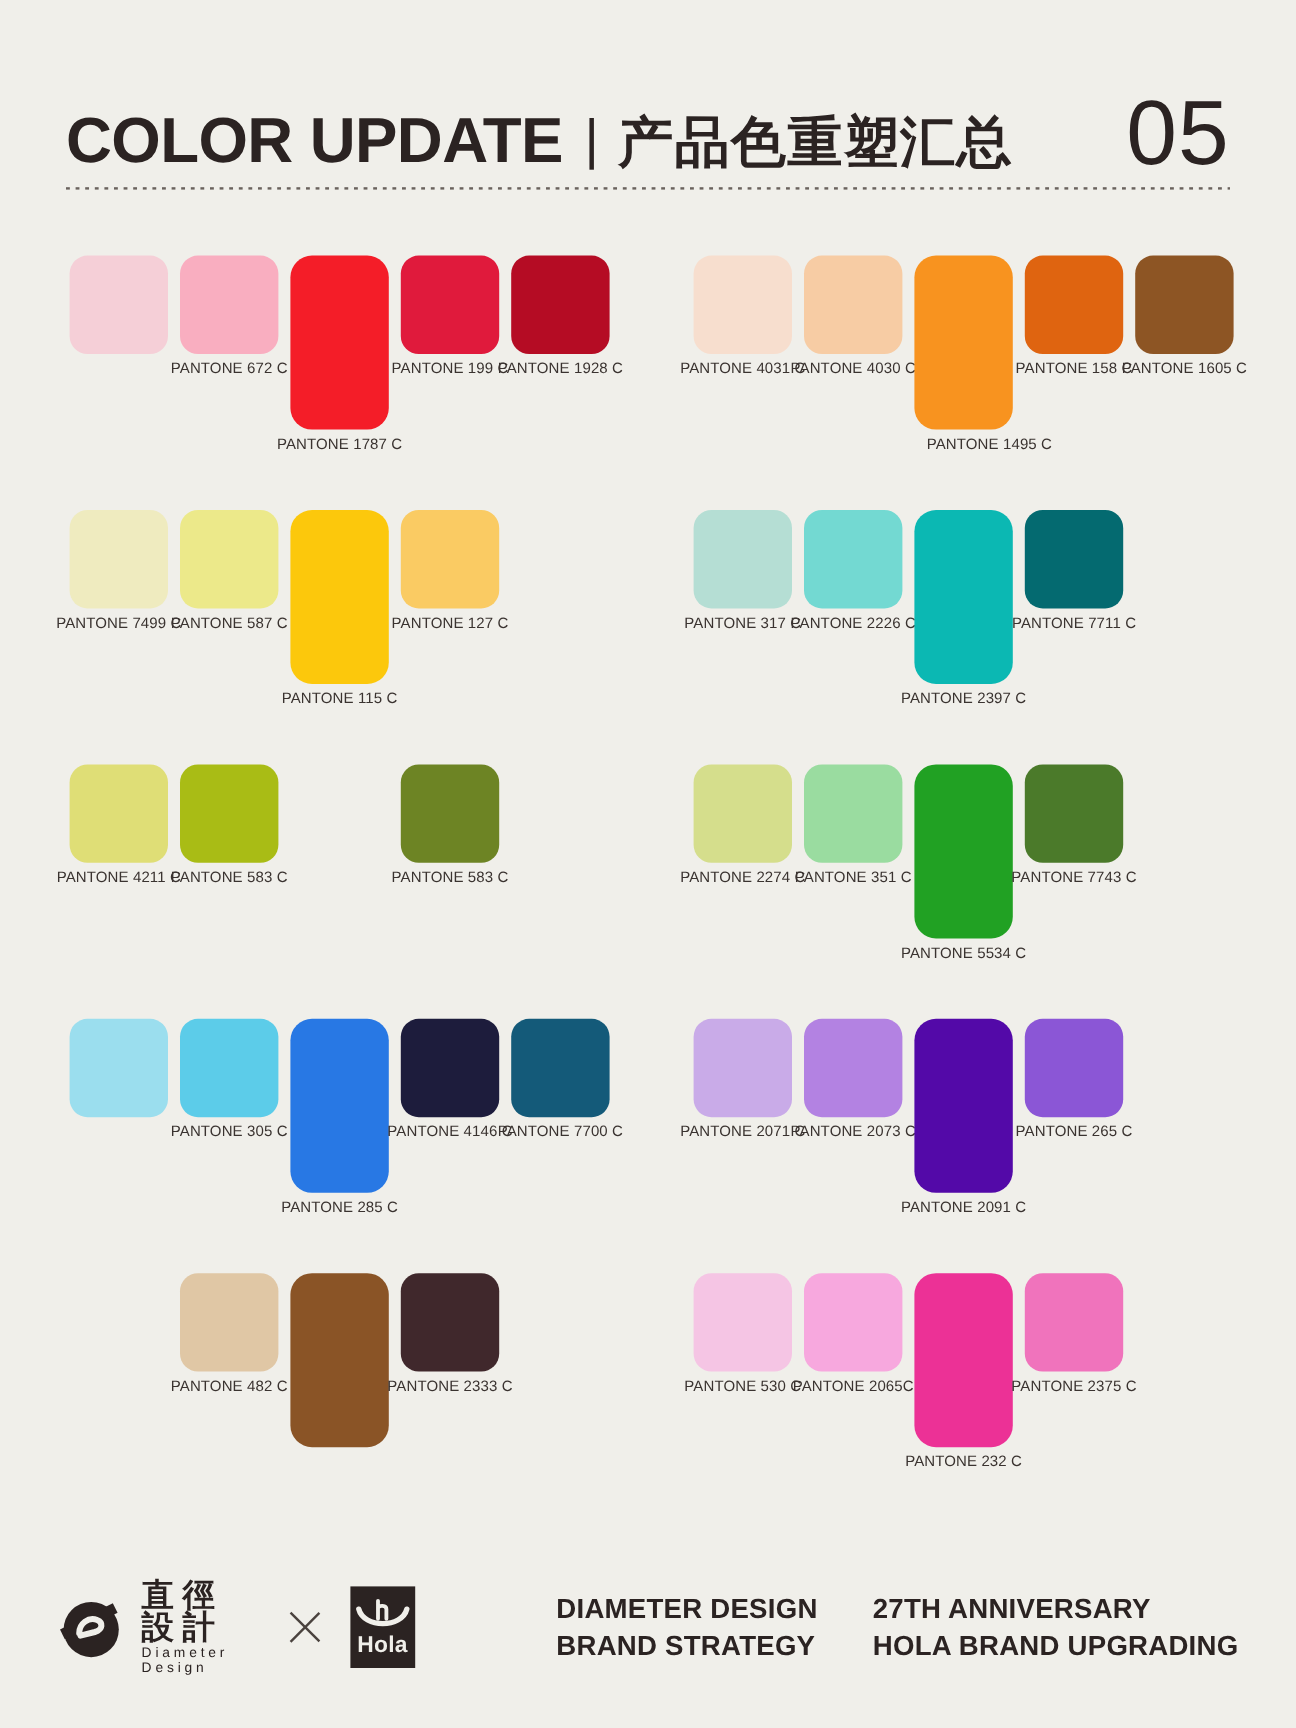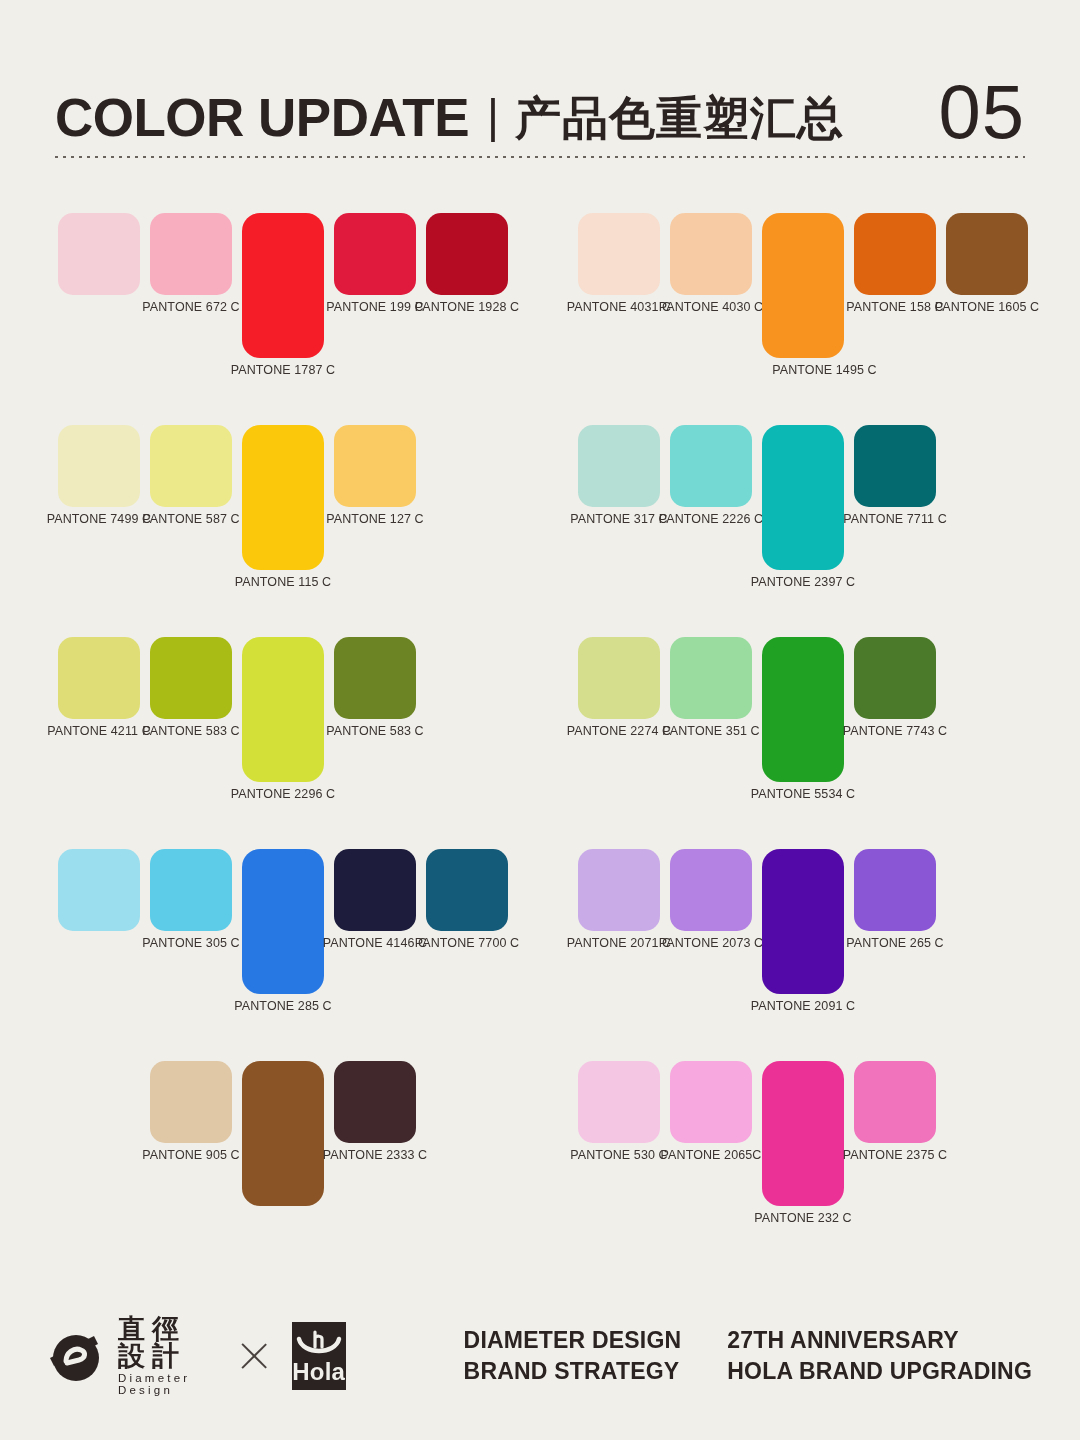--- a/index.html
+++ b/index.html
@@ -200,21 +200,21 @@
     justify-content: center;
     position: relative;
   }
   .hola-top {
     position: relative;
     width: 48px;
     height: 30px;
   }
   .hola-text {
     color: #F0EFEA;
-    font-size: 24px;
+    font-size: 19px;
     font-weight: bold;
     letter-spacing: 0.2px;
     line-height: 1;
     margin-top: 1px;
   }
 
   .footer-text {
     margin-left: 118px;
     display: flex;
     gap: 46px;
@@ -335,24 +335,20 @@
     <div class="prow">
       <div class="pcol left">
         <div class="slot" style="left: 0px;">
           <div class="chip short" style="background: rgb(223, 222, 118);"></div>
           <div class="chip-label">PANTONE 4211 C</div>
         </div>
         <div class="slot" style="left: 92px;">
           <div class="chip short" style="background: rgb(169, 188, 21);"></div>
           <div class="chip-label">PANTONE 583 C</div>
         </div>
-        <div class="slot" style="left: 184px;">
-          <div class="chip tall" style="background: rgb(211, 224, 56);"></div>
-          <div class="chip-label below-tall">PANTONE 2296 C</div>
-        </div>
         <div class="slot" style="left: 276px;">
           <div class="chip short" style="background: rgb(109, 132, 36);"></div>
           <div class="chip-label">PANTONE 583 C</div>
         </div>
       </div>
       <div class="pcol right">
         <div class="slot" style="left: 0px;">
           <div class="chip short" style="background: rgb(213, 222, 140);"></div>
           <div class="chip-label">PANTONE 2274 C</div>
         </div>
@@ -408,21 +404,21 @@
         <div class="slot" style="left: 276px;">
           <div class="chip short" style="background: rgb(139, 86, 214);"></div>
           <div class="chip-label">PANTONE 265 C</div>
         </div>
       </div>
     </div>
     <div class="prow">
       <div class="pcol left">
         <div class="slot" style="left: 92px;">
           <div class="chip short" style="background: rgb(224, 199, 165);"></div>
-          <div class="chip-label">PANTONE 905 C</div>
+          <div class="chip-label">PANTONE 482 C</div>
         </div>
         <div class="slot" style="left: 184px;">
           <div class="chip tall" style="background: rgb(138, 84, 38);"></div>
         </div>
         <div class="slot" style="left: 276px;">
           <div class="chip short" style="background: rgb(64, 40, 44);"></div>
           <div class="chip-label">PANTONE 2333 C</div>
         </div>
       </div>
       <div class="pcol right">

